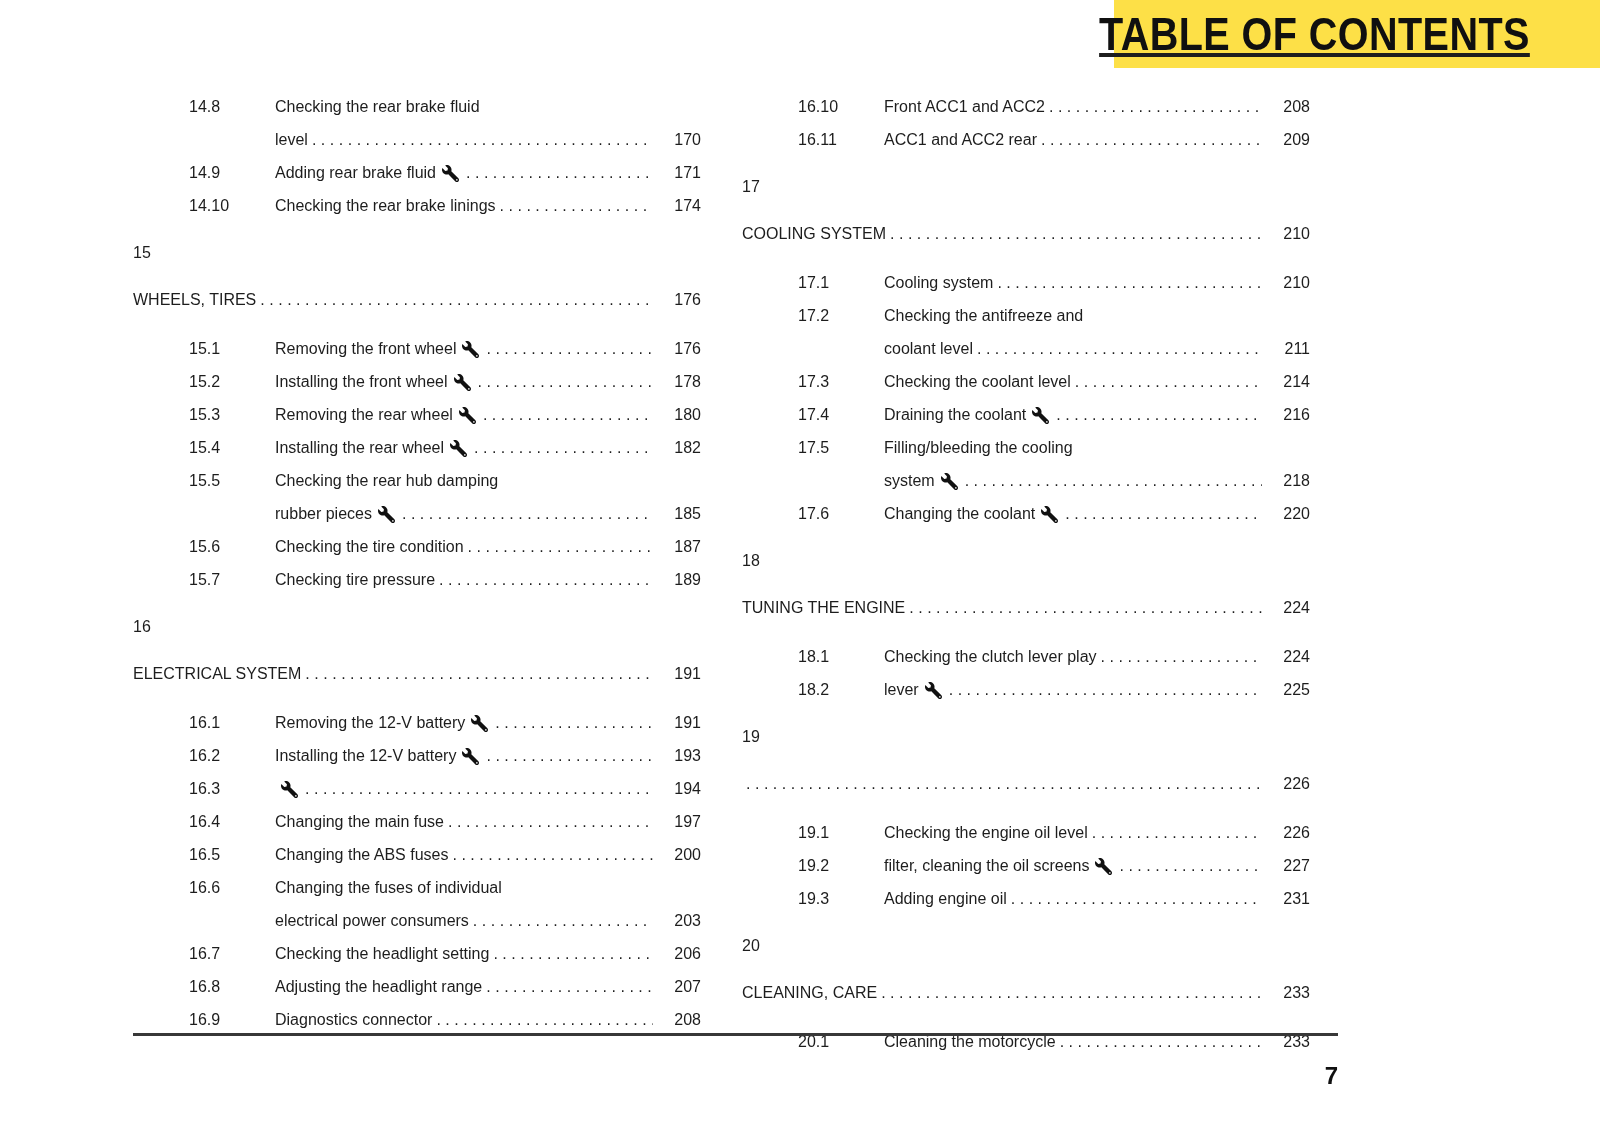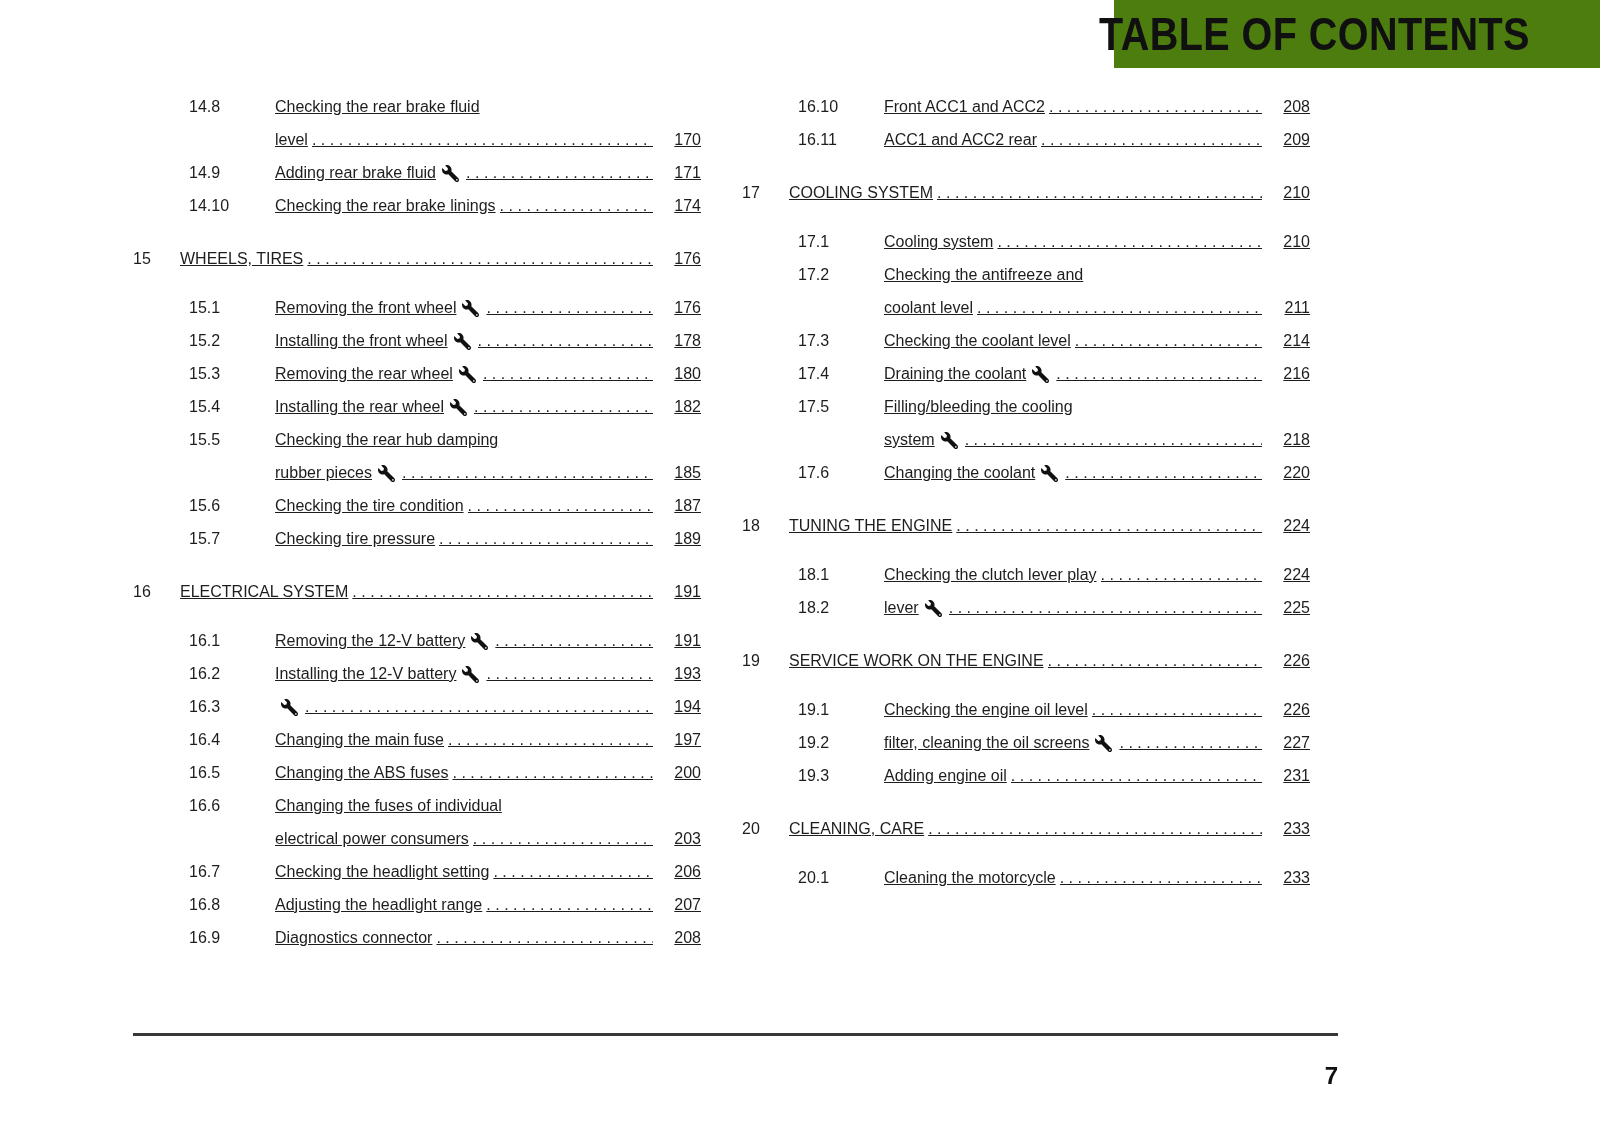--- a/index.html
+++ b/index.html
@@ -11,26 +11,27 @@
     overflow: hidden;
     font-family: "Liberation Sans", sans-serif;
     color: #1d1d1d;
   }
 
   
   .header-bar {
     position: absolute;
     left: 1114px; top: 0;
     width: 486px; height: 68px;
-    background: #4d7c0f;
+    background: #fde047;
     display: flex;
     align-items: center;
     justify-content: flex-end;
     padding-right: 70px;
     box-sizing: border-box;
+    text-decoration: underline;
   }
   .header-title {
     font-size: 46px;
     font-weight: bold;
     color: #101010;
     white-space: nowrap;
     letter-spacing: 0.5px;
     transform: scaleX(0.86);
     transform-origin: 100% 50%;
   }
@@ -42,24 +43,24 @@
     width: 568px;
     font-size: 16px;
     line-height: 33px;
   }
   .col-left  { left: 133px; }
   .col-right { left: 742px; }
 
   .entry { display: flex; }
   .entry.section { padding-left: 56px; }
   .entry.section .num { flex: 0 0 86px; }
-  .entry.chapter { margin: 20px 0 16px; padding-left: 0; }
+  .entry.chapter { margin: 14px 0 16px; padding-left: 0; flex-direction: column; }
   .entry.chapter .num { flex: 0 0 47px; }
   .num { white-space: nowrap; }
-  .body { flex: 1 1 auto; min-width: 0; text-decoration: underline; }
+  .body { flex: 1 1 auto; min-width: 0; }
 
   .line { display: block; }
   .line.last { display: flex; align-items: center; }
   .txt { white-space: nowrap; flex: 0 0 auto; }
 
   .leader {
     flex: 1 1 0;
     overflow: hidden;
     white-space: nowrap;
     letter-spacing: 4.5px;
@@ -510,21 +511,20 @@
             </span>
             <span class="leader">..................................................................................................................................</span>
             <span class="pg">225</span>
           </div>
         </div>
   </div>
       <div class="entry chapter">
     <span class="num">19</span>
     <div class="body">
           <div class="line last">
-            <span class="txt">SERVICE WORK ON THE ENGINE</span>
             <span class="leader">..................................................................................................................................</span>
             <span class="pg">226</span>
           </div>
         </div>
   </div>
       <div class="entry section">
     <span class="num">19.1</span>
     <div class="body">
           <div class="line last">
             <span class="txt">Checking the engine oil level</span>

